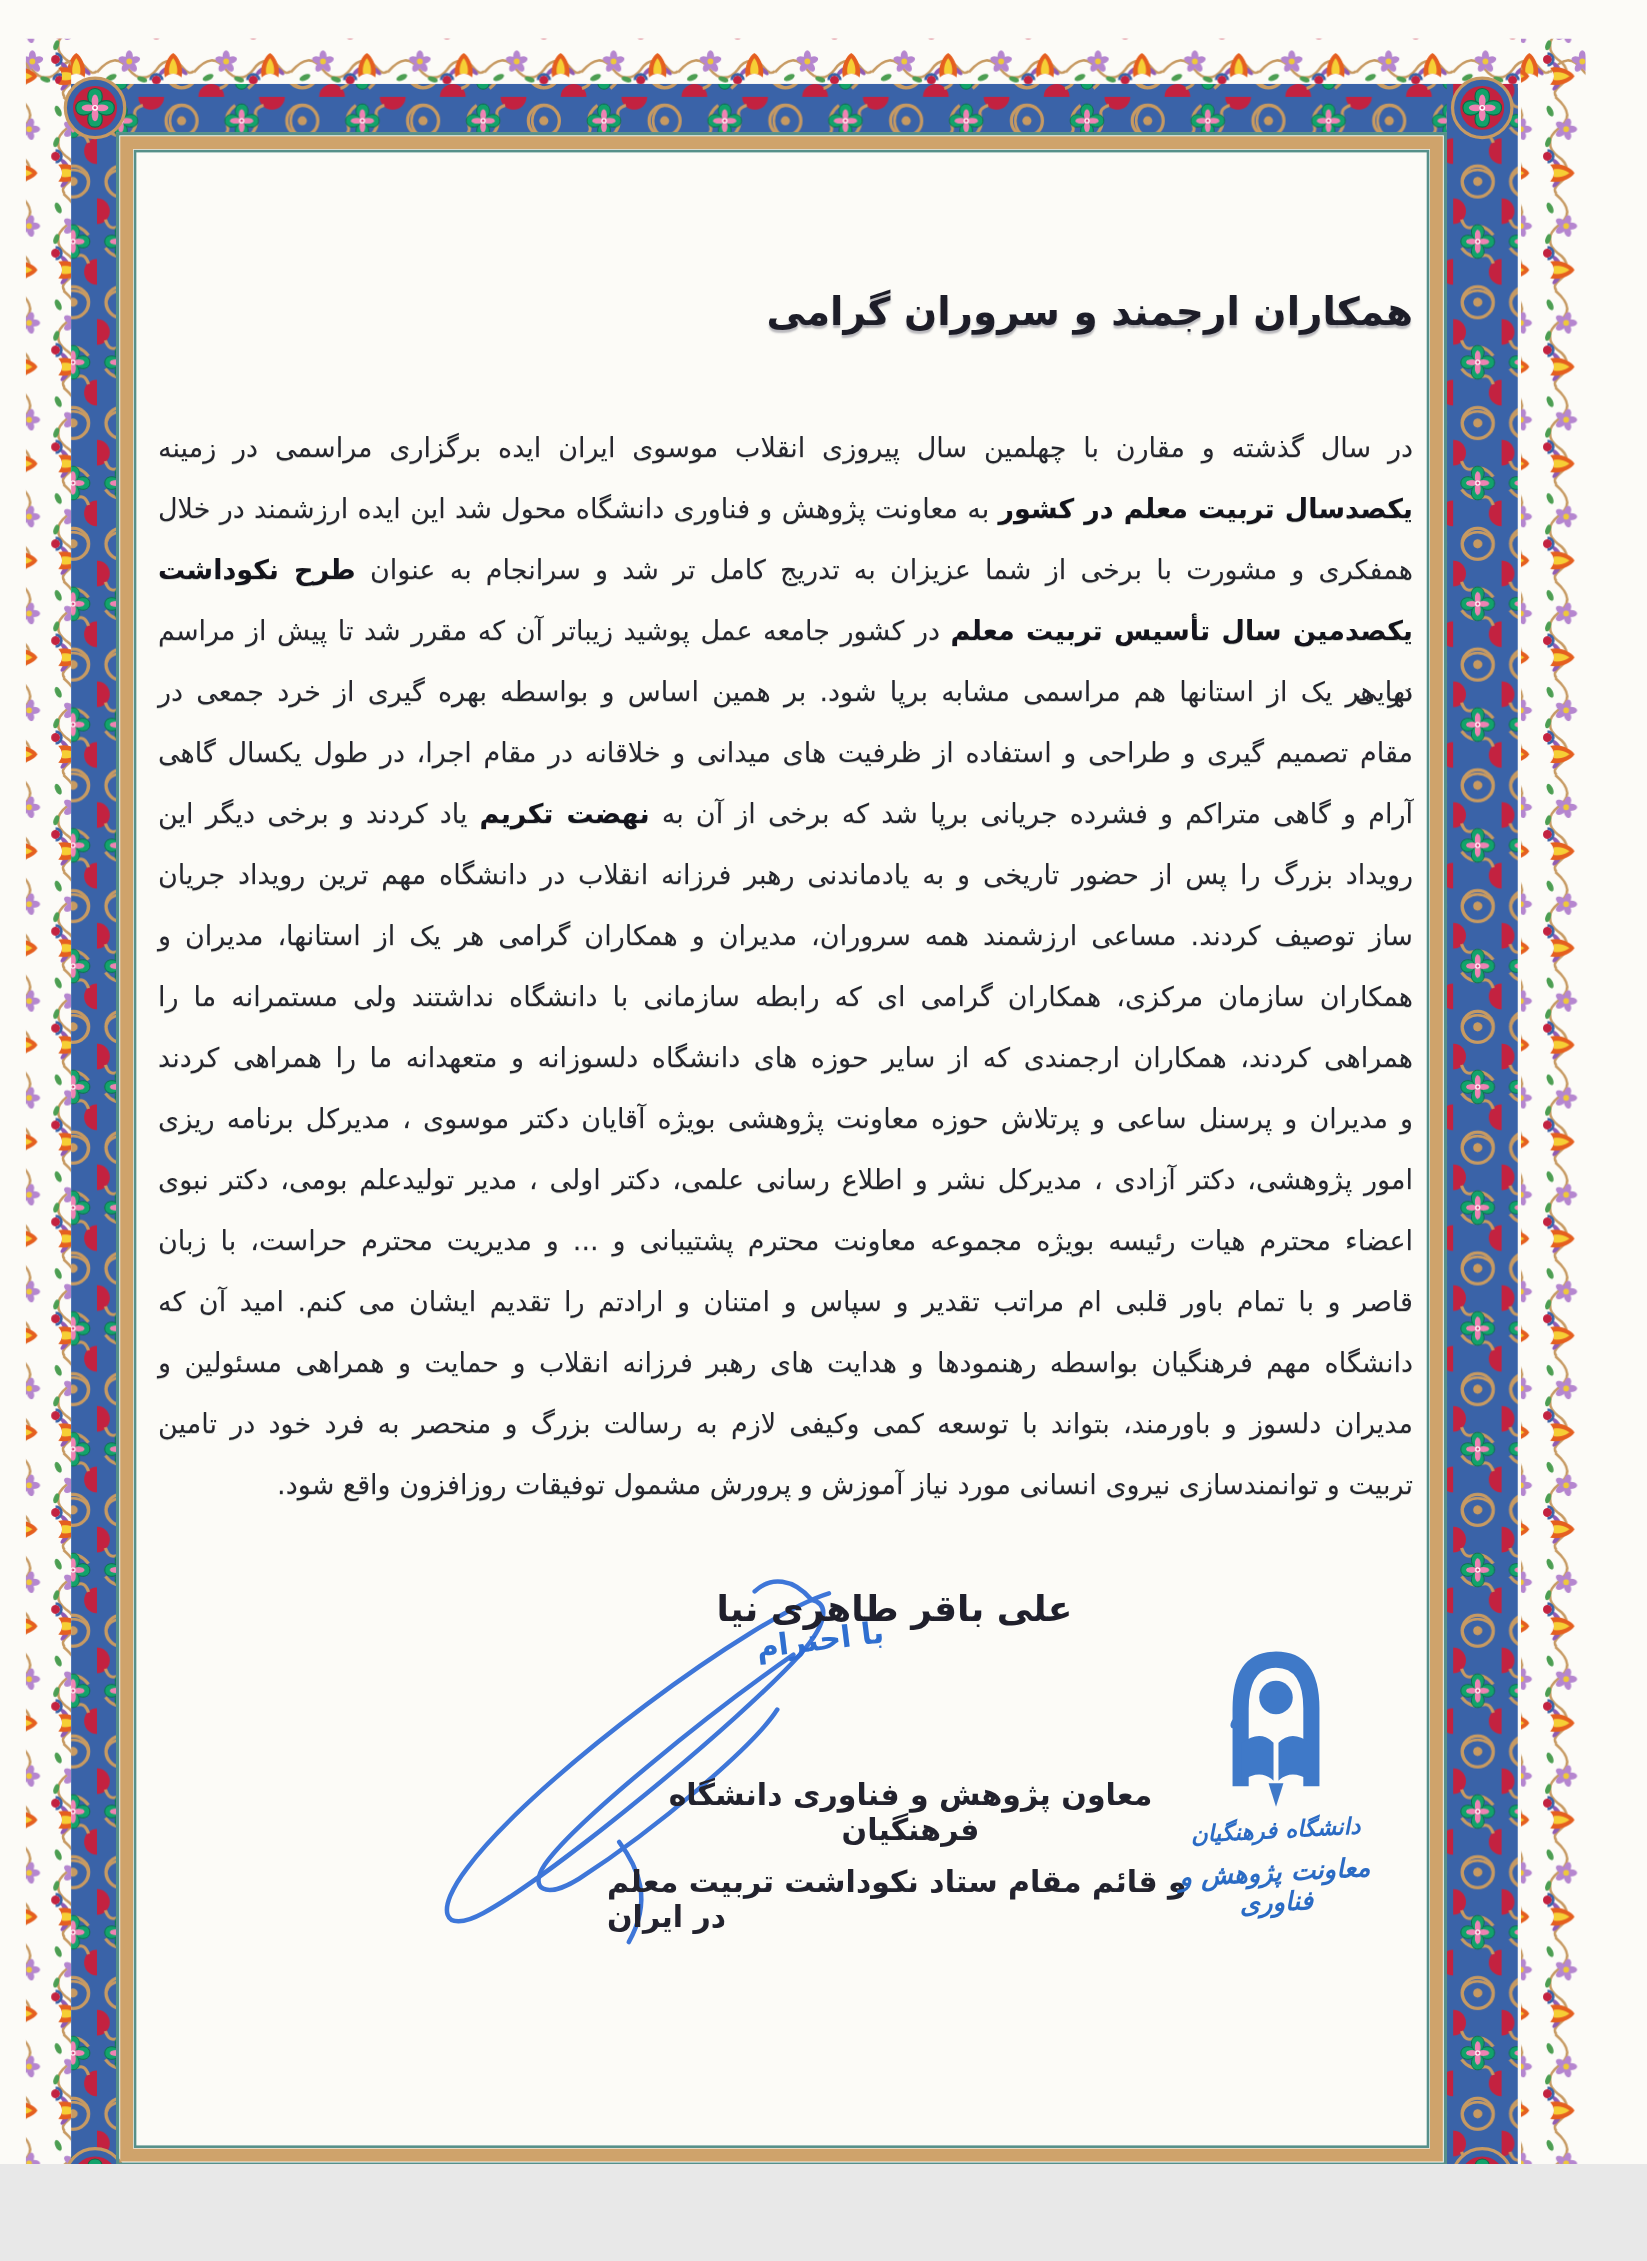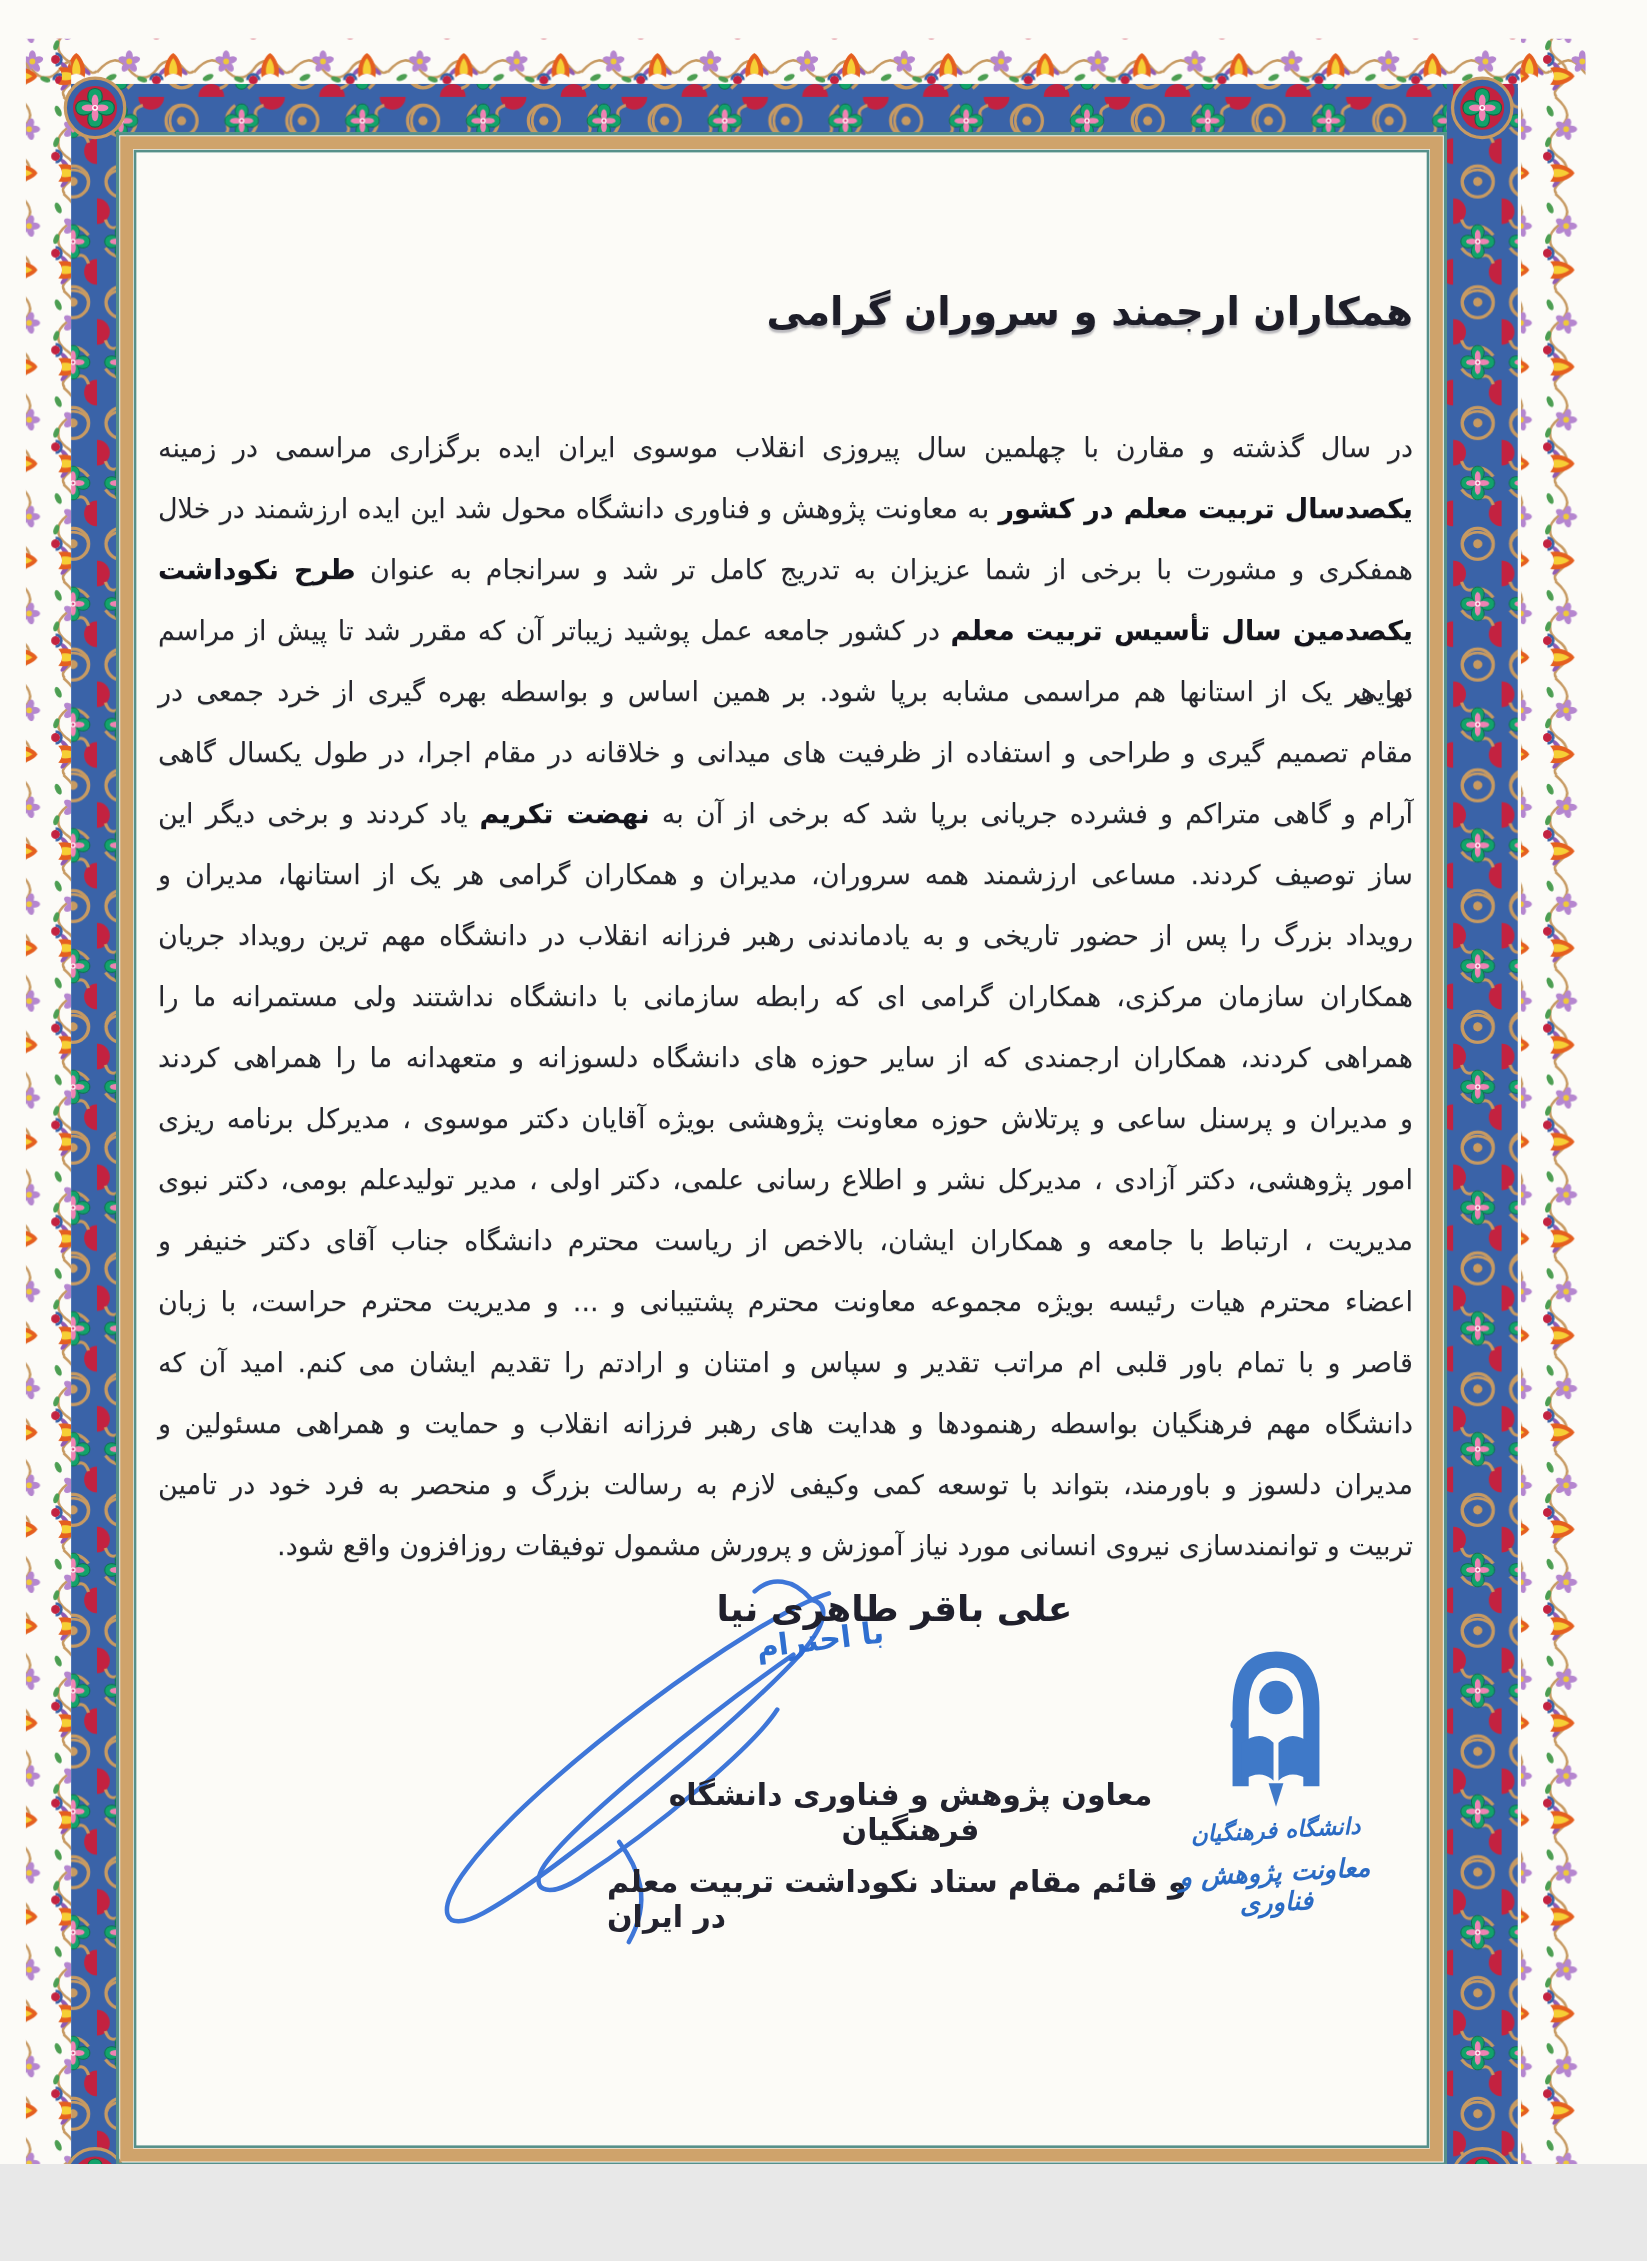--- a/index.html
+++ b/index.html
@@ -181,27 +181,26 @@
   <div class="doc-title">همکاران ارجمند و سروران گرامی</div>
 
   <div class="body-block">
       <div class="line"><span>در سال گذشته و مقارن با چهلمین سال پیروزی انقلاب موسوی ایران ایده برگزاری مراسمی در زمینه</span></div>
       <div class="line"><span class="bd">یکصدسال تربیت معلم در کشور</span><span> به معاونت پژوهش و فناوری دانشگاه محول شد این ایده ارزشمند در خلال</span></div>
       <div class="line"><span>همفکری و مشورت با برخی از شما عزیزان به تدریج کامل تر شد و سرانجام به عنوان </span><span class="bd">طرح نکوداشت</span></div>
       <div class="line"><span class="bd">یکصدمین سال تأسیس تربیت معلم</span><span> در کشور جامعه عمل پوشید زیباتر آن که مقرر شد تا پیش از مراسم نهایی</span></div>
       <div class="line"><span>در هر یک از استانها هم مراسمی مشابه برپا شود. بر همین اساس و بواسطه بهره گیری از خرد جمعی در</span></div>
       <div class="line"><span>مقام تصمیم گیری و طراحی و استفاده از ظرفیت های میدانی و خلاقانه در مقام اجرا، در طول یکسال گاهی</span></div>
       <div class="line"><span>آرام و گاهی متراکم و فشرده جریانی برپا شد که برخی از آن به </span><span class="bd">نهضت تکریم</span><span> یاد کردند و برخی دیگر این</span></div>
+      <div class="line"><span>رویداد بزرگ را پس از حضور تاریخی و به یادماندنی رهبر فرزانه انقلاب در دانشگاه مهم ترین رویداد جریان</span></div>
       <div class="line"><span>ساز توصیف کردند. مساعی ارزشمند همه سروران، مدیران و همکاران گرامی هر یک از استانها، مدیران و</span></div>
-      <div class="line"><span>رویداد بزرگ را پس از حضور تاریخی و به یادماندنی رهبر فرزانه انقلاب در دانشگاه مهم ترین رویداد جریان</span></div>
       <div class="line"><span>همکاران سازمان مرکزی، همکاران گرامی ای که رابطه سازمانی با دانشگاه نداشتند ولی مستمرانه ما را</span></div>
       <div class="line"><span>همراهی کردند، همکاران ارجمندی که از سایر حوزه های دانشگاه دلسوزانه و متعهدانه ما را همراهی کردند</span></div>
       <div class="line"><span>و مدیران و پرسنل ساعی و پرتلاش حوزه معاونت پژوهشی بویژه آقایان دکتر موسوی ، مدیرکل برنامه ریزی</span></div>
       <div class="line"><span>امور پژوهشی، دکتر آزادی ، مدیرکل نشر و اطلاع رسانی علمی، دکتر اولی ، مدیر تولیدعلم بومی، دکتر نبوی</span></div>
-      <div class="line"><span>مدیریت ، ارتباط با جامعه و همکاران ایشان، بالاخص از ریاست محترم دانشگاه جناب آقای دکتر خنیفر و</span></div>
       <div class="line"><span>اعضاء محترم هیات رئیسه بویژه مجموعه معاونت محترم پشتیبانی و ... و مدیریت محترم حراست، با زبان</span></div>
       <div class="line"><span>قاصر و با تمام باور قلبی ام مراتب تقدیر و سپاس و امتنان و ارادتم را تقدیم ایشان می کنم. امید آن که</span></div>
       <div class="line"><span>دانشگاه مهم فرهنگیان بواسطه رهنمودها و هدایت های رهبر فرزانه انقلاب و حمایت و همراهی مسئولین و</span></div>
       <div class="line"><span>مدیران دلسوز و باورمند، بتواند با توسعه کمی وکیفی لازم به رسالت بزرگ و منحصر به فرد خود در تامین</span></div>
       <div class="line last"><span>تربیت و توانمندسازی نیروی انسانی مورد نیاز آموزش و پرورش مشمول توفیقات روزافزون واقع شود.</span></div>
     </div>
 
   <div class="salutation">با احترام</div>
 
   <svg class="sig-svg" viewBox="0 0 700 600" xmlns="http://www.w3.org/2000/svg">

